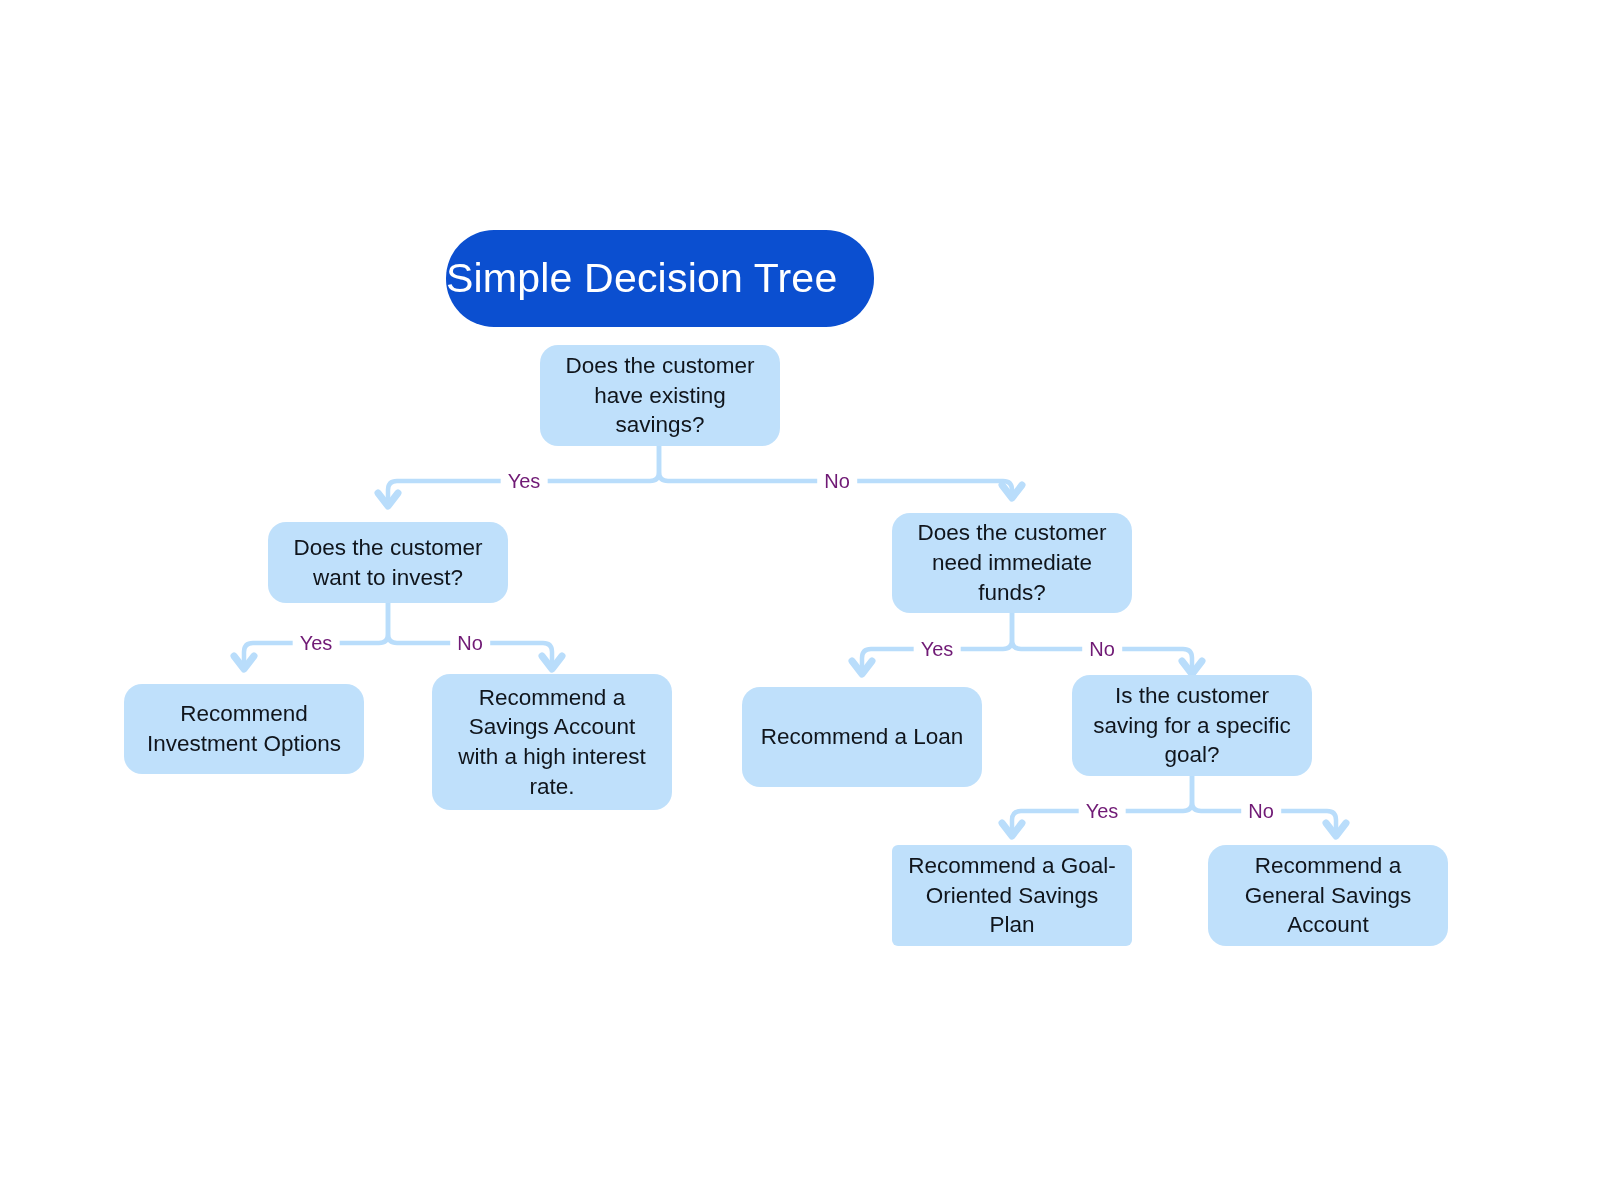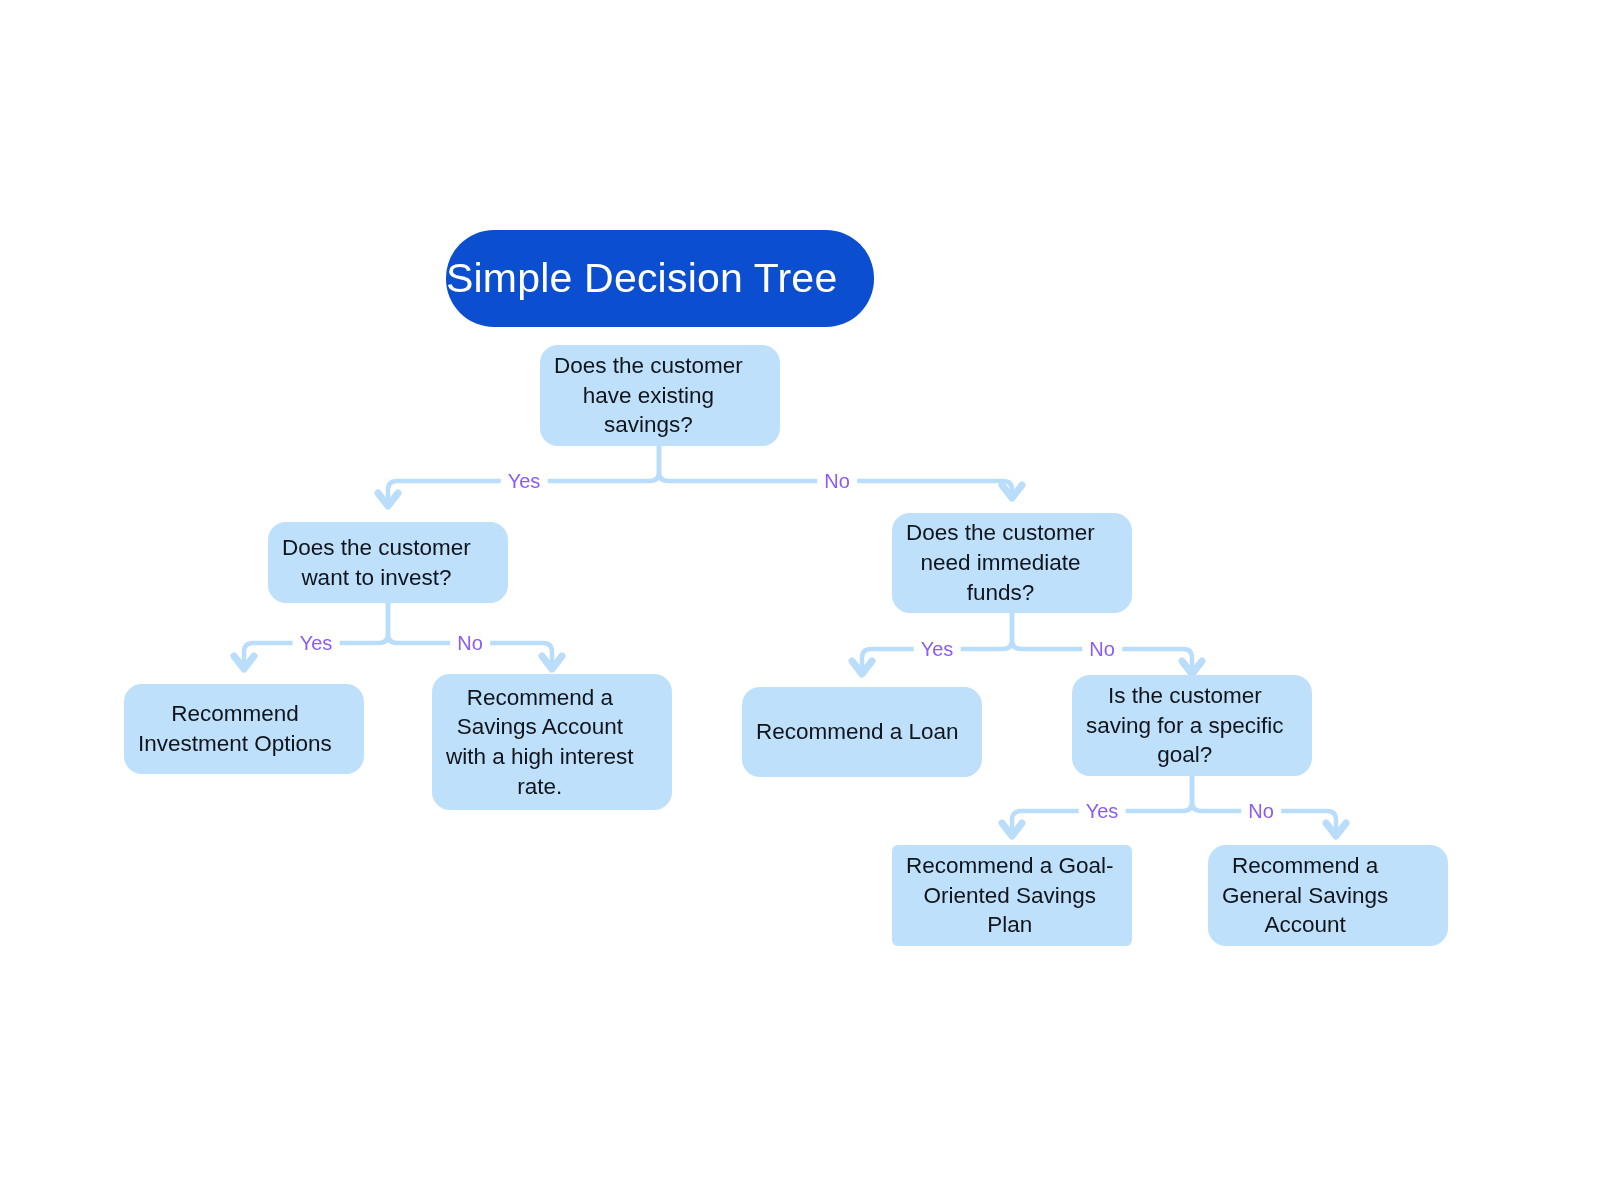--- a/index.html
+++ b/index.html
@@ -52,36 +52,37 @@
   }
 
   
   .node {
     position: absolute;
     box-sizing: border-box;
     background: #bfe0fb;
     border-radius: 18px;
     display: flex;
     align-items: center;
+    justify-content: center;
     padding: 6px 14px;
   }
   .node .node-text {
     color: #10151c;
     font-size: 22.5px;
     line-height: 1.32;
     text-align: center;
     white-space: pre-line;
   }
 
   
   .edge-label {
     position: absolute;
     transform: translate(-50%, -50%);
     background: #ffffff;
-    color: #8b5cf6;
+    color: #701a75;
     font-size: 20px;
     line-height: 1;
     padding: 2px 7px;
     white-space: nowrap;
   }
 </style>
 </head>
 <body>
 
 <div id="canvas">
@@ -144,21 +145,21 @@
 Investment Options</span>
   </div>
 
   <div class="node" style="left:432px; top:674px; width:240px; height:136px;">
     <span class="node-text">Recommend a
 Savings Account
 with a high interest
 rate.</span>
   </div>
 
-  <div class="node" style="left:742px; top:687px; width:240px; height:90px;">
+  <div class="node" style="left:742px; top:687px; width:240px; height:100px;">
     <span class="node-text">Recommend a Loan</span>
   </div>
 
   <div class="node" style="left:1072px; top:675px; width:240px; height:101px;">
     <span class="node-text">Is the customer
 saving for a specific
 goal?</span>
   </div>
 
   <div class="node" style="left:892px; top:845px; width:240px; height:101px;border-radius:6px;">

